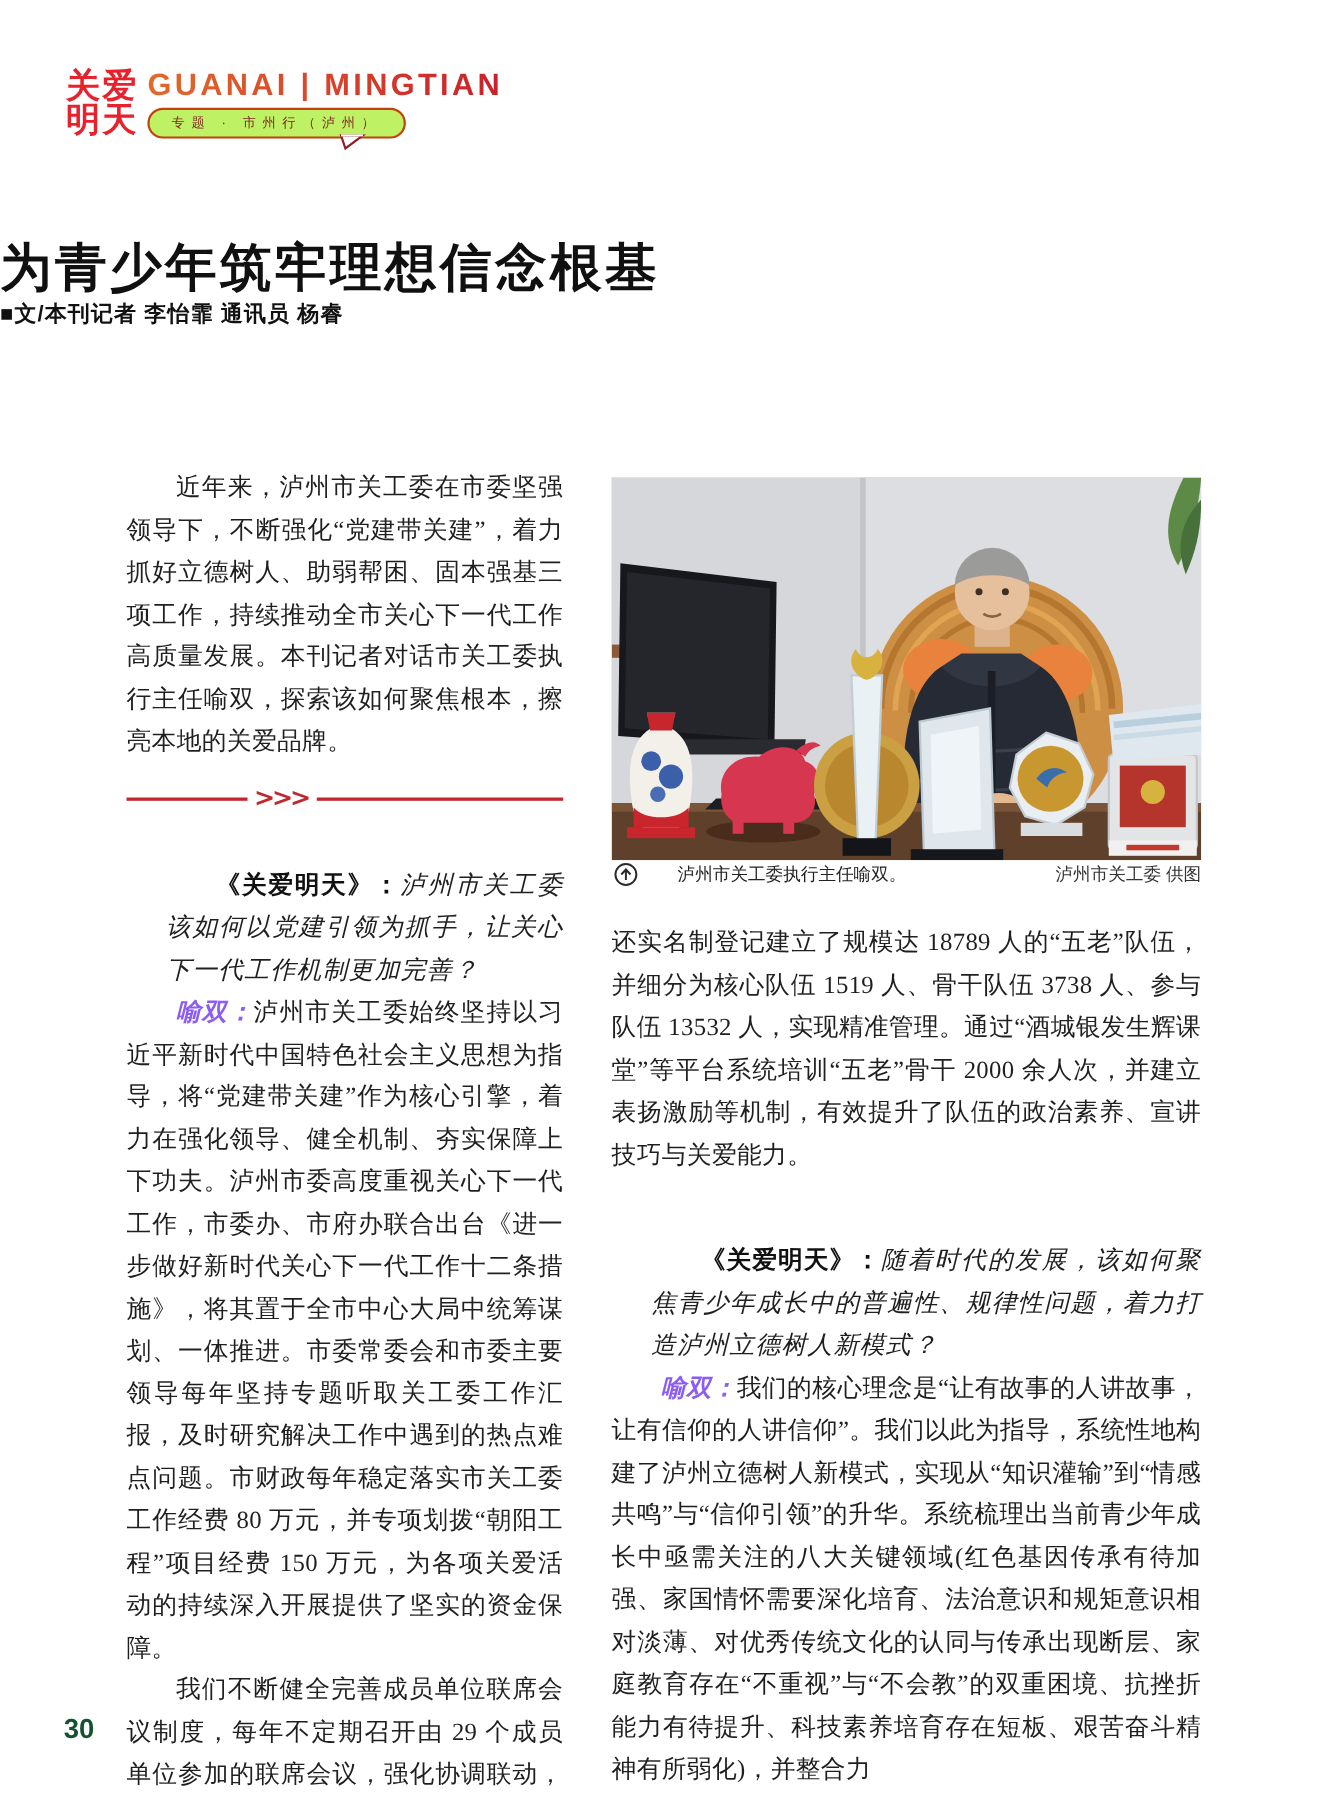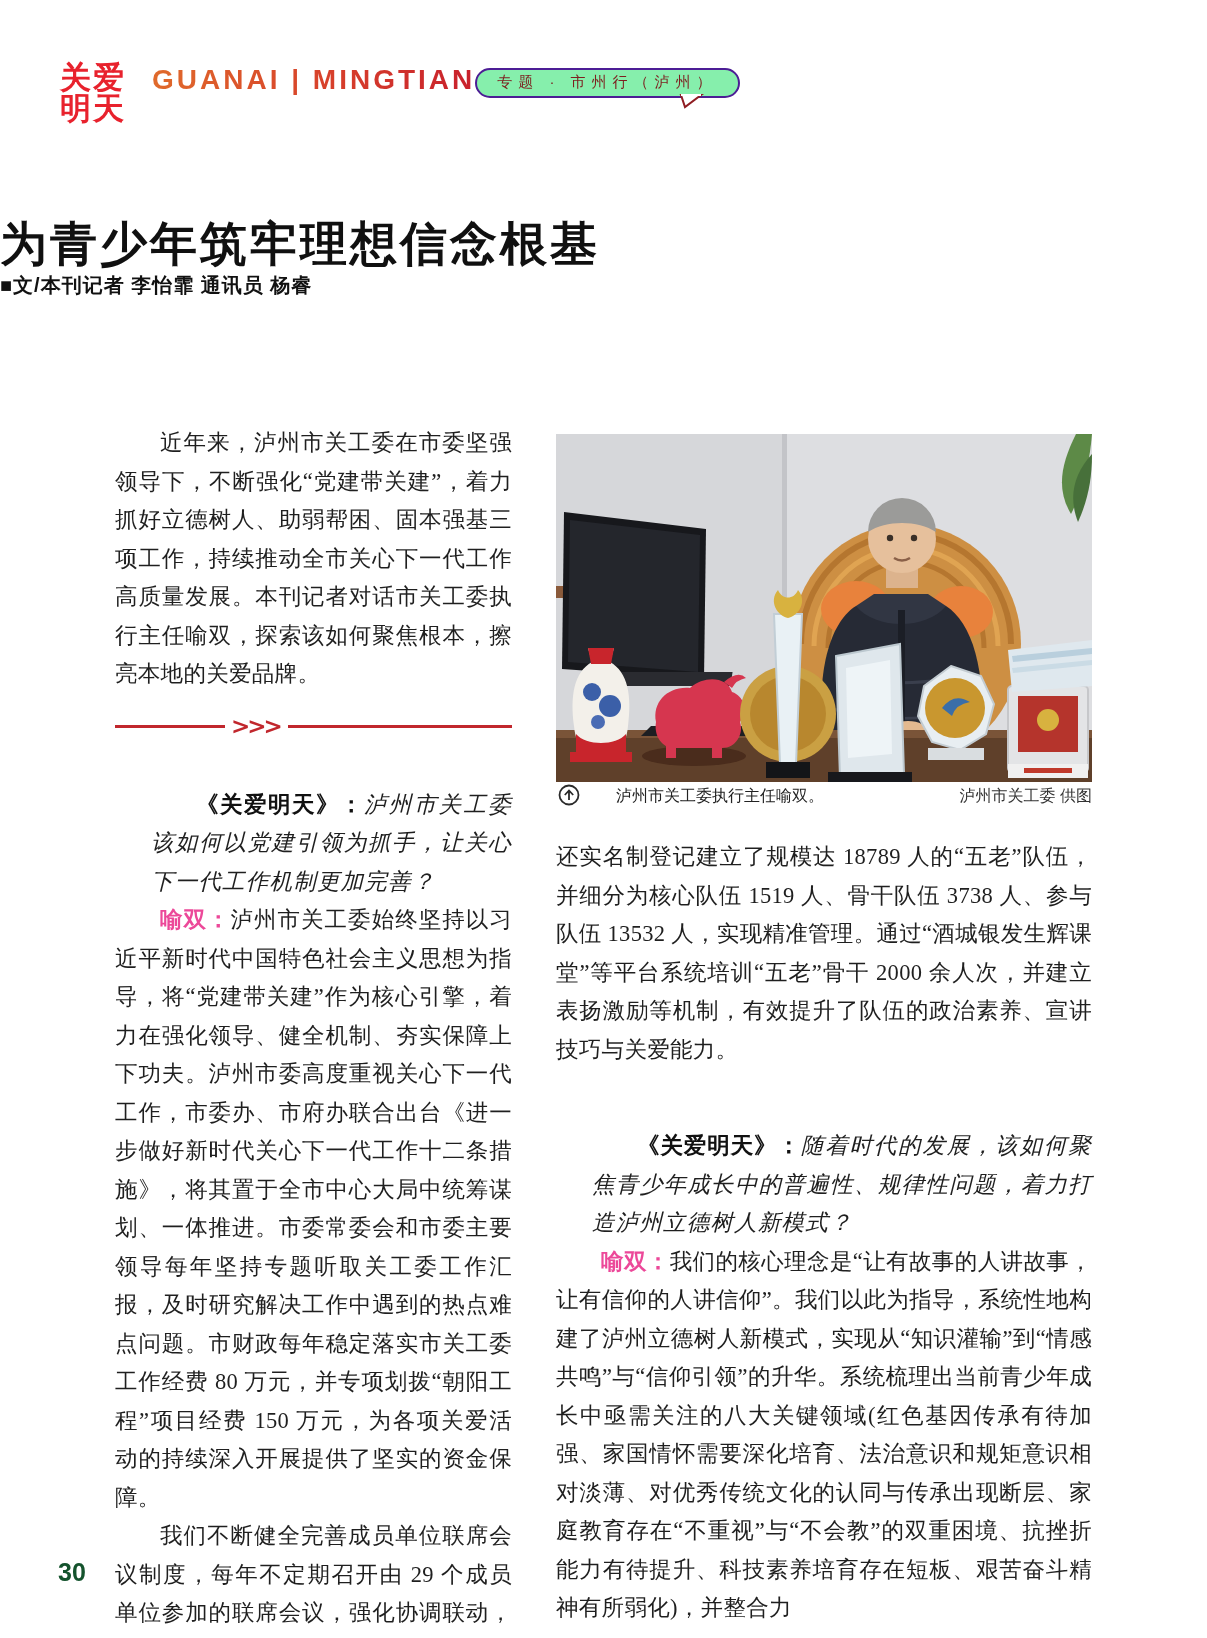--- a/index.html
+++ b/index.html
@@ -8,33 +8,33 @@
     width:1207px;height:1638px;
     background:#ffffff;
     overflow:hidden;
     font-family:"Liberation Serif","DejaVu Serif",serif;
     color:#1f1f1f;
   }
   
   .masthead{position:absolute;left:60px;top:62px;display:flex;align-items:flex-start;}
   .logo{display:flex;flex-direction:column;line-height:31px;font-size:31px;font-weight:800;
         color:#e8222d;font-family:"Liberation Sans","DejaVu Sans",sans-serif;letter-spacing:2px;}
-  .brand-wrap{margin-left:26px;display:flex;flex-direction:row;align-items:center;}
+  .brand-wrap{margin-left:8px;display:flex;flex-direction:column;align-items:center;}
   .brand{
     font-family:"Liberation Sans","DejaVu Sans",sans-serif;
     font-size:28px;font-weight:700;letter-spacing:3px;line-height:30px;
     background:linear-gradient(90deg,#e06a2b,#d7402b 55%,#c8202c);
     -webkit-background-clip:text;background-clip:text;color:transparent;
   }
   .tab{
     position:relative;margin-top:6px;align-self:flex-start;
-    border:2px solid #4c1d95;border-radius:18px;
+    border:2px solid #c2410c;border-radius:18px;
     padding:3px 20px 4px 20px;
     font-family:"Liberation Sans","DejaVu Sans",sans-serif;
-    font-size:15px;letter-spacing:6px;color:#7d1f1f;background:#86efac;
+    font-size:12px;letter-spacing:6px;color:#7d1f1f;background:#bef264;
     white-space:nowrap;
   }
   .tab-tail{position:absolute;right:34px;bottom:-13px;}
   
   .title-block{position:absolute;left:0;top:216px;width:1207px;text-align:left;}
   .main-title{
     font-size:47px;font-weight:800;letter-spacing:3px;color:#101010;
     font-family:"Liberation Serif","DejaVu Serif",serif;line-height:56px;margin:0;
   }
   .sub-title{
@@ -63,21 +63,21 @@
     margin:0 8px 2px 6px;font-family:"DejaVu Sans","Liberation Sans",sans-serif;
   }
   .divider .seg2{flex:1;height:3px;background:#c1272d;}
   
   .q-para{margin-top:46px;margin-left:36px;}
   .q-label{
     font-family:"Liberation Sans","DejaVu Sans",sans-serif;
     font-weight:800;font-style:normal;color:#111;
   }
   .q-text{font-style:italic;letter-spacing:1.2px;}
-  .a-label{font-family:"Liberation Sans","DejaVu Sans",sans-serif;font-weight:800;color:#ec4899;}
+  .a-label{font-family:"Liberation Sans","DejaVu Sans",sans-serif;font-weight:800;color:#8b5cf6;font-style:italic;}
   
   .photo-frame{margin-top:22px;width:536px;height:348px;overflow:hidden;background:#cfd0d3;}
   .caption-row{
     display:flex;align-items:flex-start;
     font-family:"Liberation Sans","DejaVu Sans",sans-serif;
     font-size:16px;line-height:28px;color:#222;gap:28px;
   }
   .caption-row .icon{flex:0 0 auto;margin:2px 8px 0 2px;}
   .caption-text{flex:1 1 auto;}
   .caption-credit{flex:0 0 auto;color:#333;}

